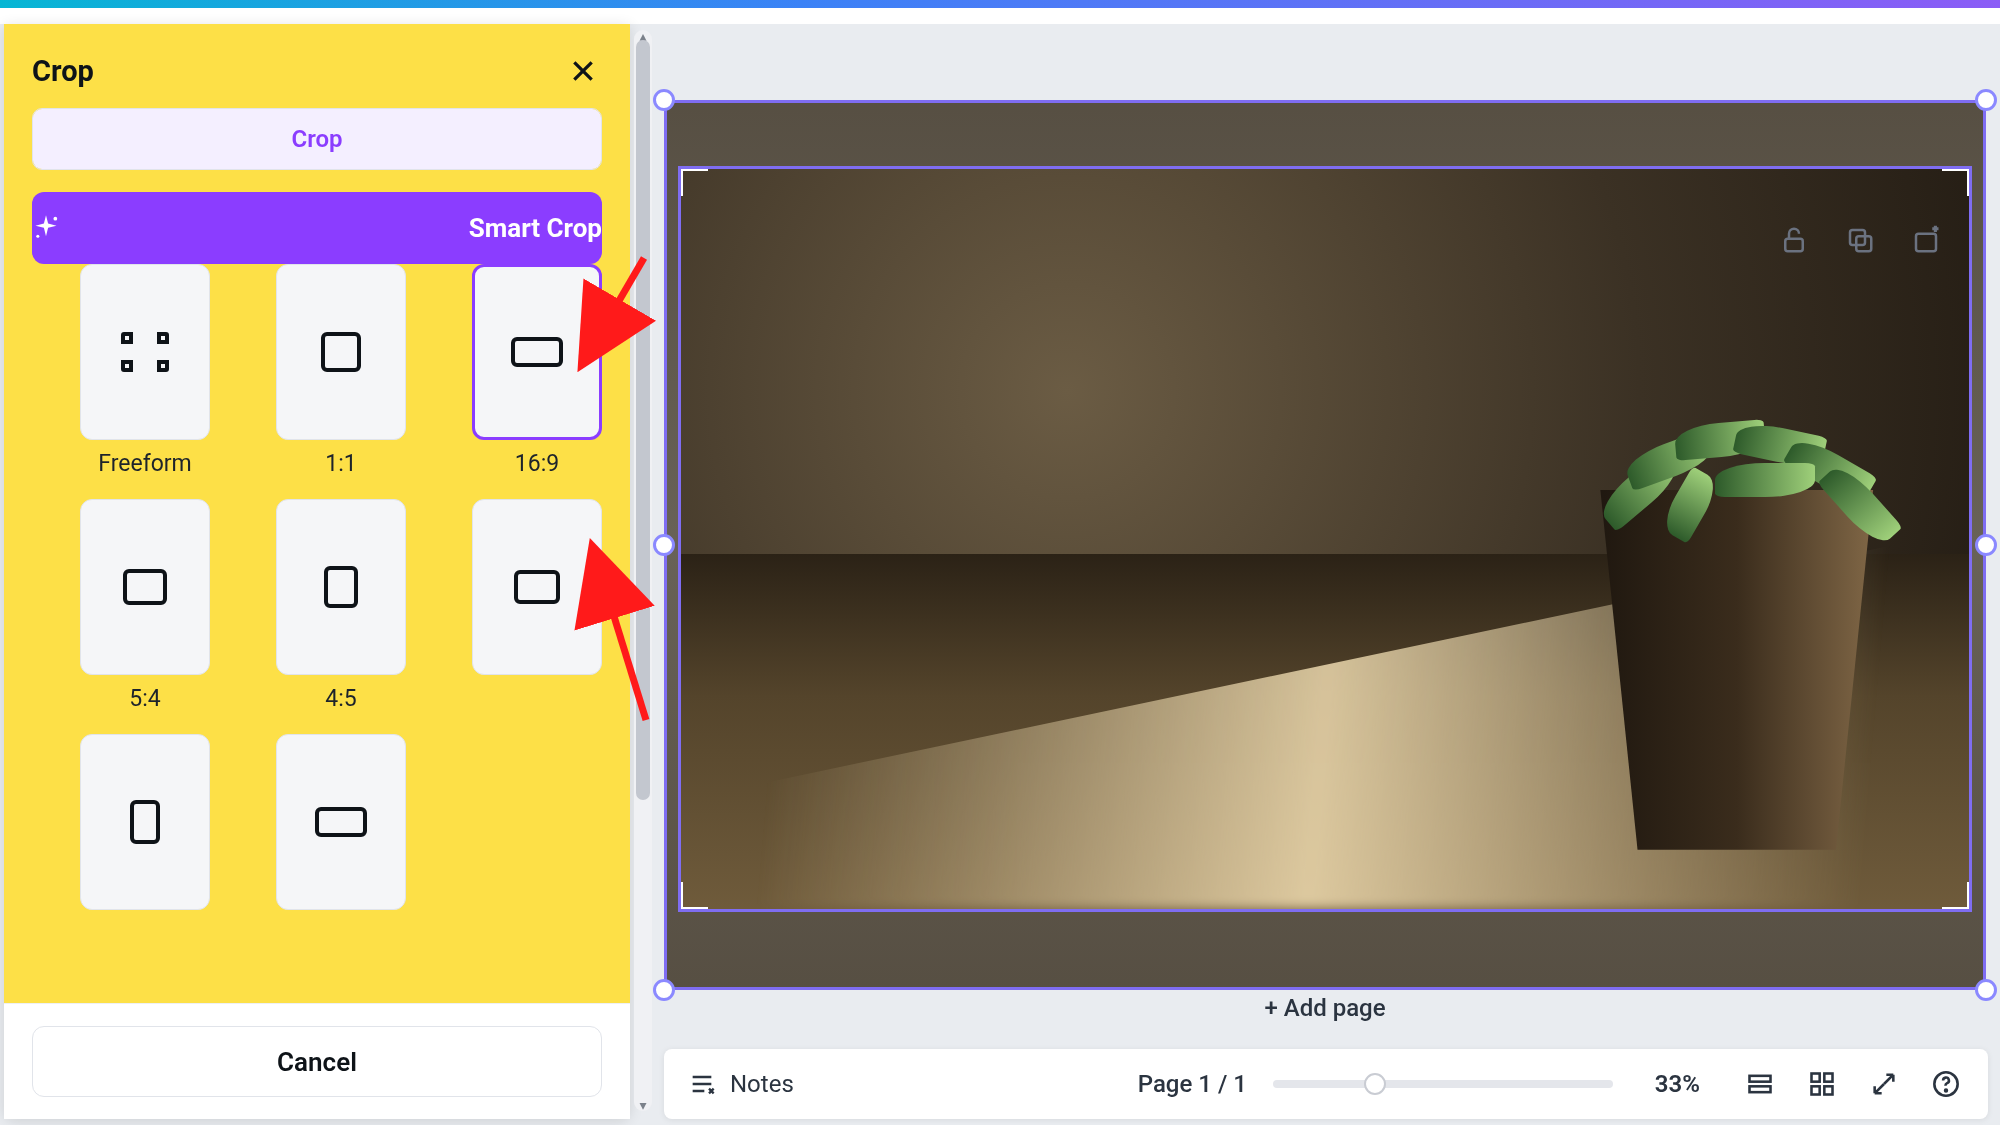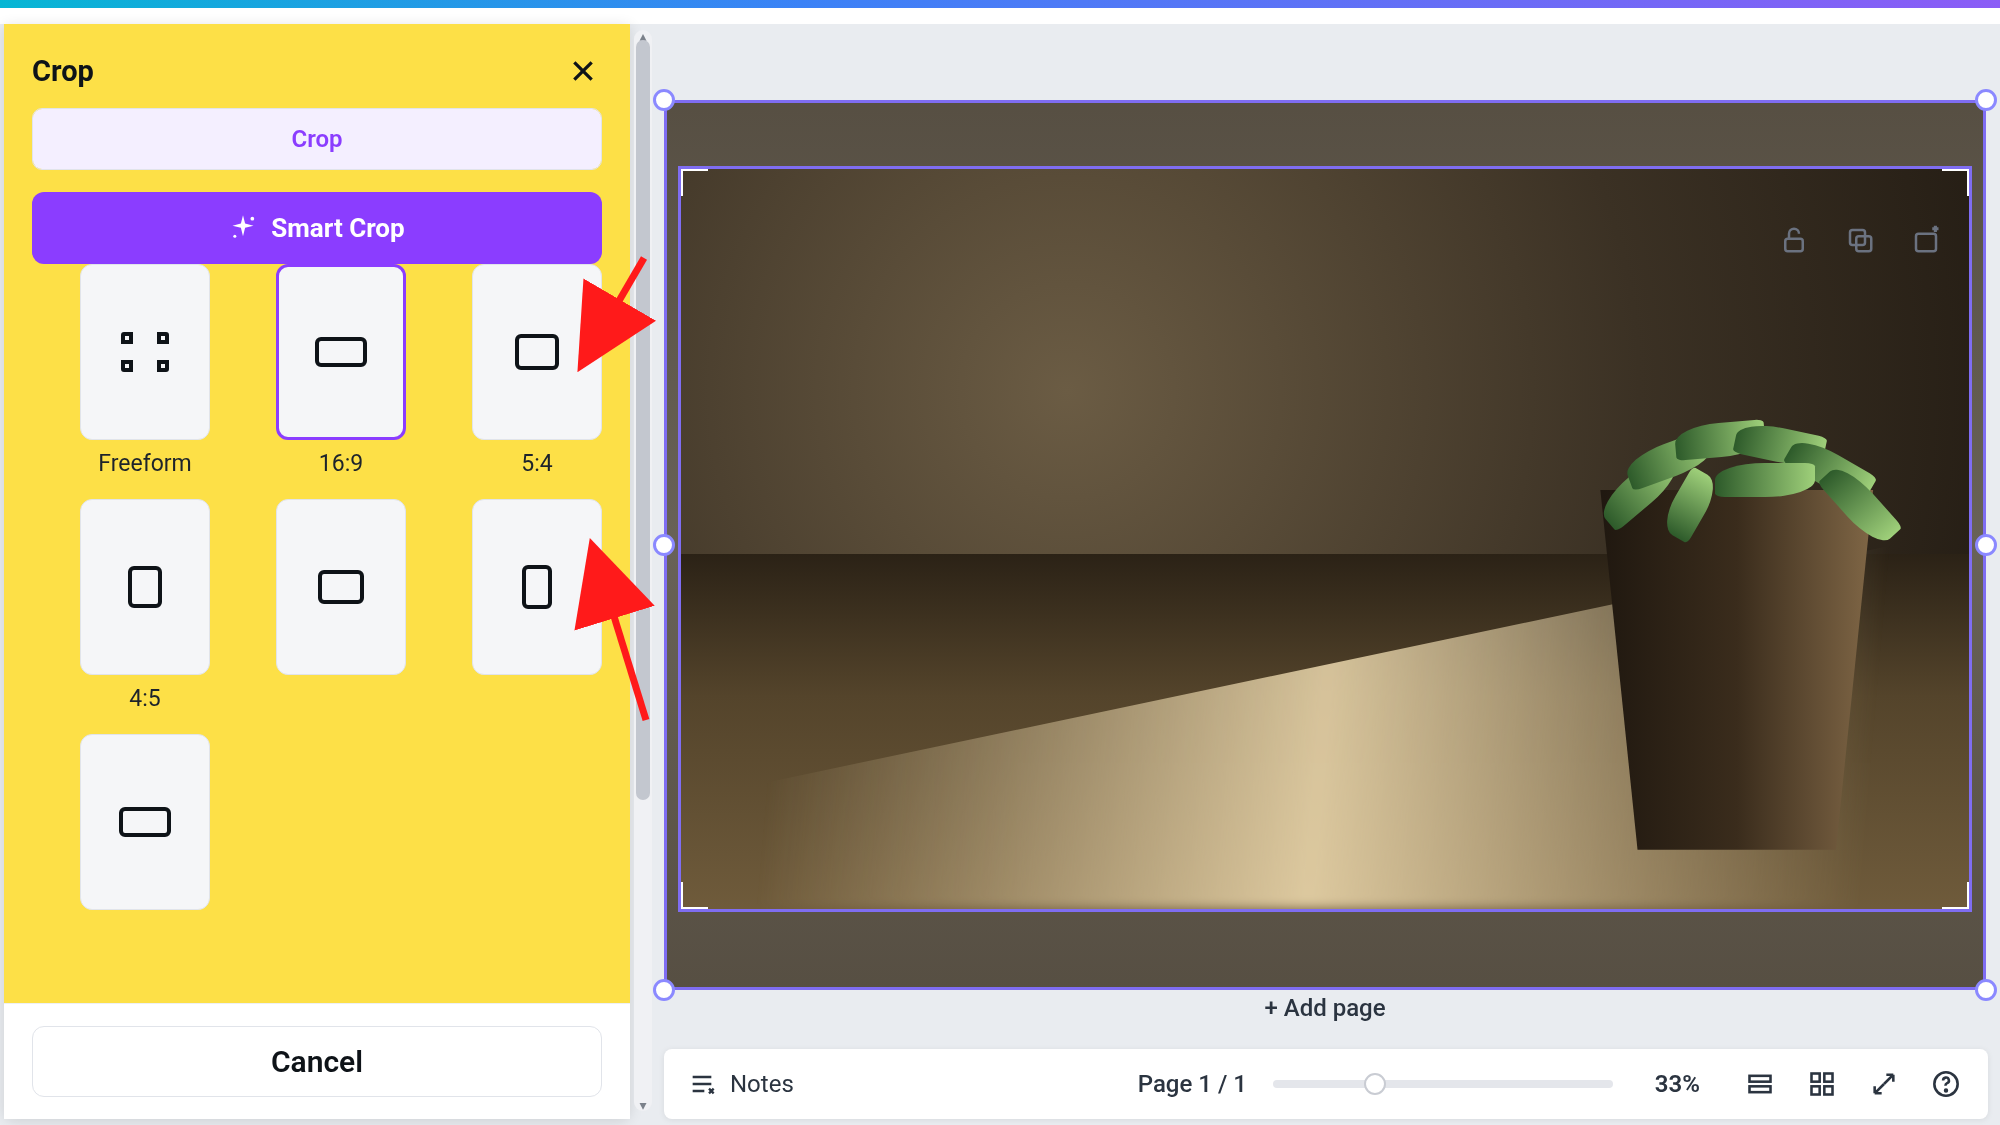--- a/index.html
+++ b/index.html
@@ -17,40 +17,40 @@
   .sb-head { display:flex; align-items:center; justify-content:space-between; padding: 28px 28px 10px 28px; }
   .sb-title { font-size: 29px; font-weight: 700; color:#0e1318; }
   .close { width: 38px; height: 38px; display:flex; align-items:center; justify-content:center; cursor:pointer; }
   .close svg { width: 26px; height: 26px; stroke:#0e1318; stroke-width:3; }
 
   .segmented { margin: 8px 28px 0 28px; border:1px solid #e1e4ea; border-radius:10px; display:flex; overflow:hidden; }
   .seg { flex:1; text-align:center; padding:16px 0; font-size:24px; font-weight:600; color:#3a4250; cursor:pointer; display:flex; align-items:center; justify-content:center; gap:10px; }
   .seg.active { background:#f4efff; color:#8b3dff; }
   .crown { width:20px; height:16px; }
 
-  .smart { margin: 22px 28px 0 28px; background:#8b3dff; color:#fff; border:none; border-radius:12px; height:72px; font-size:26px; font-weight:700; display:flex; align-items:center; justify-content:center; gap:14px; cursor:pointer; }
+  .smart { margin: 22px 28px 0 28px; background:#8b3dff; color:#fff; border:none; border-radius:12px; height:72px; font-size:26px; font-weight:700; display:flex; align-items:center; justify-content:space-between; gap:14px; cursor:pointer; }
   .sparkle { width:28px; height:28px; }
 
   .sect-label { margin: 30px 28px 14px 28px; font-size:24px; color:#1d232b; font-weight:500; }
 
   .grid { margin: 0 28px; display:grid; grid-template-columns: repeat(3, 1fr); gap: 22px 18px; }
   .ratio-cell { display:flex; flex-direction:column; align-items:center; gap:10px;margin-left:48px; }
   .ratio-tile { width:100%; height:176px; background:#f5f6f8; border:1px solid #e1e4ea; border-radius:12px; display:flex; align-items:center; justify-content:center; cursor:pointer; }
   .ratio-tile.selected { border:3px solid #8b3dff; background:#f5f6f8; }
   .ratio-label { font-size:23px; color:#1d232b; }
   .shape { border:4px solid #0e1318; border-radius:6px; background:none; }
   .freeform-corners { position:relative; width:48px; height:40px; }
   .freeform-corners span { position:absolute; width:12px; height:12px; border:4px solid #0e1318; }
   .fc-tl { top:0; left:0; border-right:none; border-bottom:none; border-radius:3px 0 0 0; }
   .fc-tr { top:0; right:0; border-left:none; border-bottom:none; border-radius:0 3px 0 0; }
   .fc-bl { bottom:0; left:0; border-right:none; border-top:none; border-radius:0 0 0 3px; }
   .fc-br { bottom:0; right:0; border-left:none; border-top:none; border-radius:0 0 3px 0; }
 
   .sb-footer { position:absolute; left:0; right:0; bottom:0; height:116px; background:#fff; display:flex; gap:22px; padding: 22px 28px; border-top:1px solid #eef0f4; }
-  .btn { flex:1; border-radius:12px; font-size:30px; font-weight:600; display:flex; align-items:center; justify-content:center; cursor:pointer; }
+  .btn { flex:1; border-radius:12px; font-size:26px; font-weight:600; display:flex; align-items:center; justify-content:center; cursor:pointer; }
   .btn.cancel { background:#fff; border:1px solid #e1e4ea; color:#0e1318; }
   .btn.done { background:#8b3dff; border:none; color:#fff; }
 
   .vscroll { position:absolute; left:634px; top:30px; width:18px; bottom:14px; background:#f0f1f4; border-radius:9px; }
   .vscroll .thumb { position:absolute; left:2px; right:2px; top:10px; height:760px; background:#c3c7cf; border-radius:7px; }
   .vscroll .arr { position:absolute; left:0; right:0; text-align:center; color:#7b818a; font-size:14px; }
   .vscroll .arr.up { top:-2px; }
   .vscroll .arr.dn { bottom:-2px; }
 
   .canvas-wrap { position:absolute; left:664px; right:14px; top:100px; height:890px; }
@@ -125,20 +125,26 @@
     <div class="ratio-cell">
       <div class="ratio-tile">
         <div class="freeform-corners">
           <span class="fc-tl"></span>
             <span class="fc-tr"></span>
             <span class="fc-bl"></span>
             <span class="fc-br"></span>
         </div>
       </div>
       <div class="ratio-label">Freeform</div>
+    </div>
+    <div class="ratio-cell">
+      <div class="ratio-tile">
+          <div class="shape" style="width:40px;height:40px"></div>
+        </div>
+      <div class="ratio-label">1:1</div>
     </div>
     <div class="ratio-cell">
       <div class="ratio-tile selected">
           <div class="shape" style="width:52px;height:30px"></div>
         </div>
       <div class="ratio-label">16:9</div>
     </div>
     <div class="ratio-cell">
       <div class="ratio-tile">
           <div class="shape" style="width:44px;height:36px"></div>

